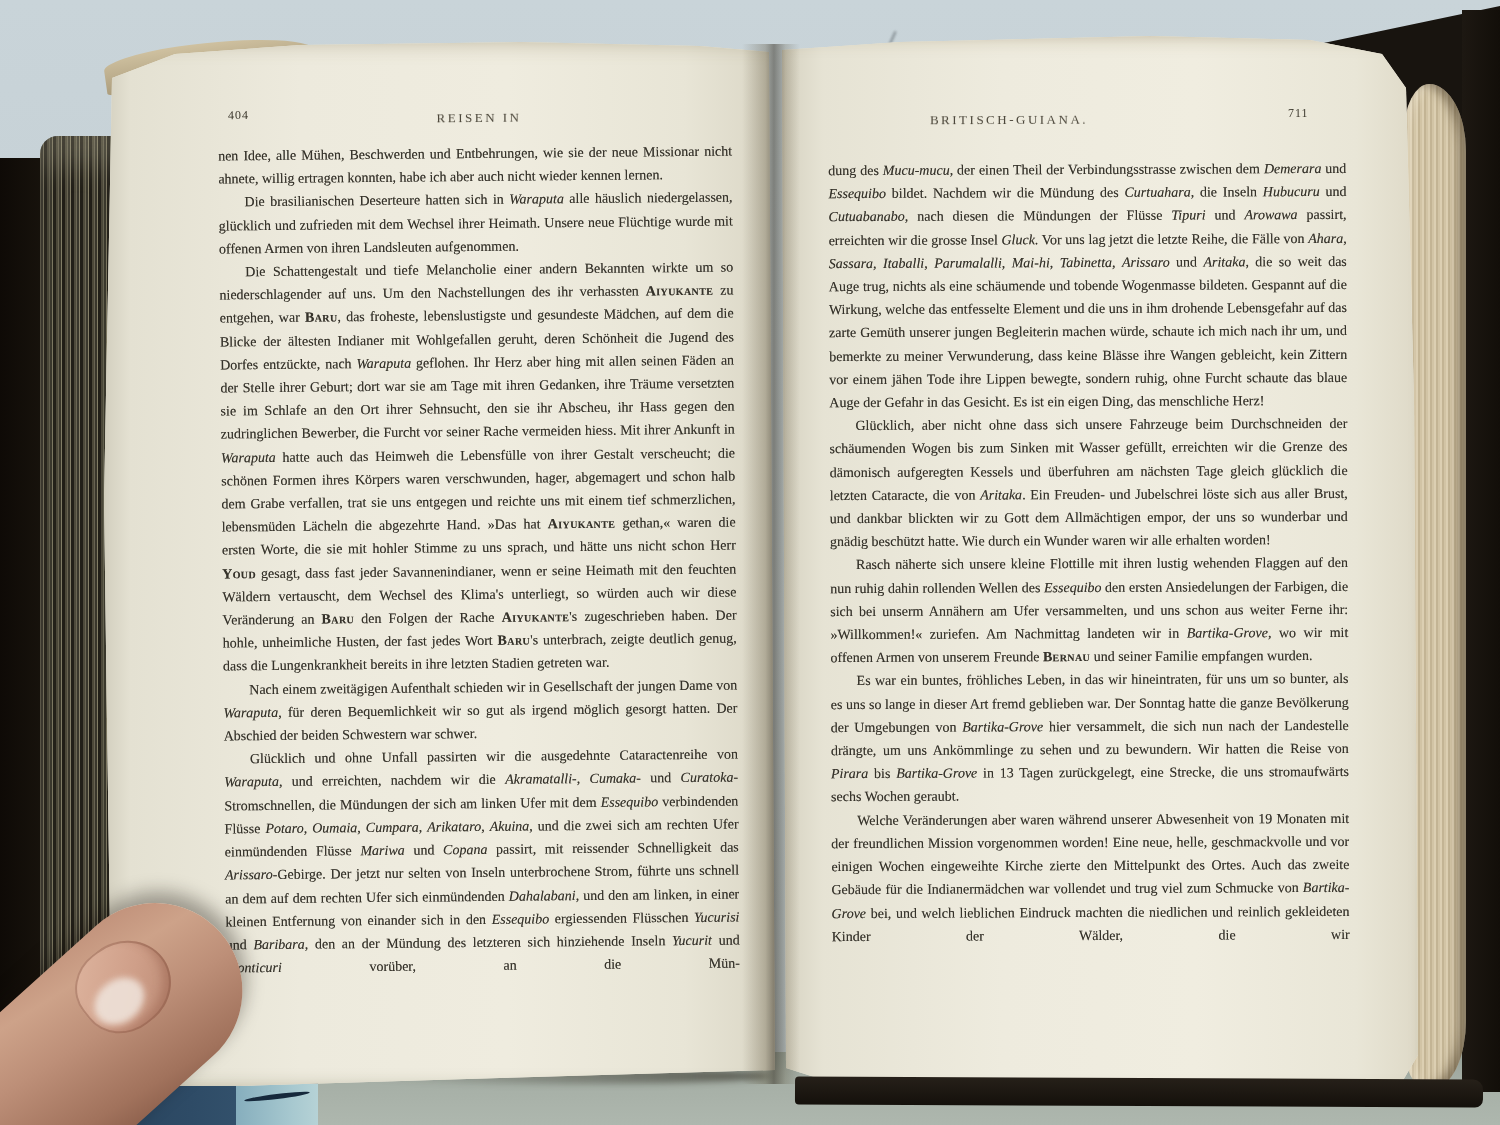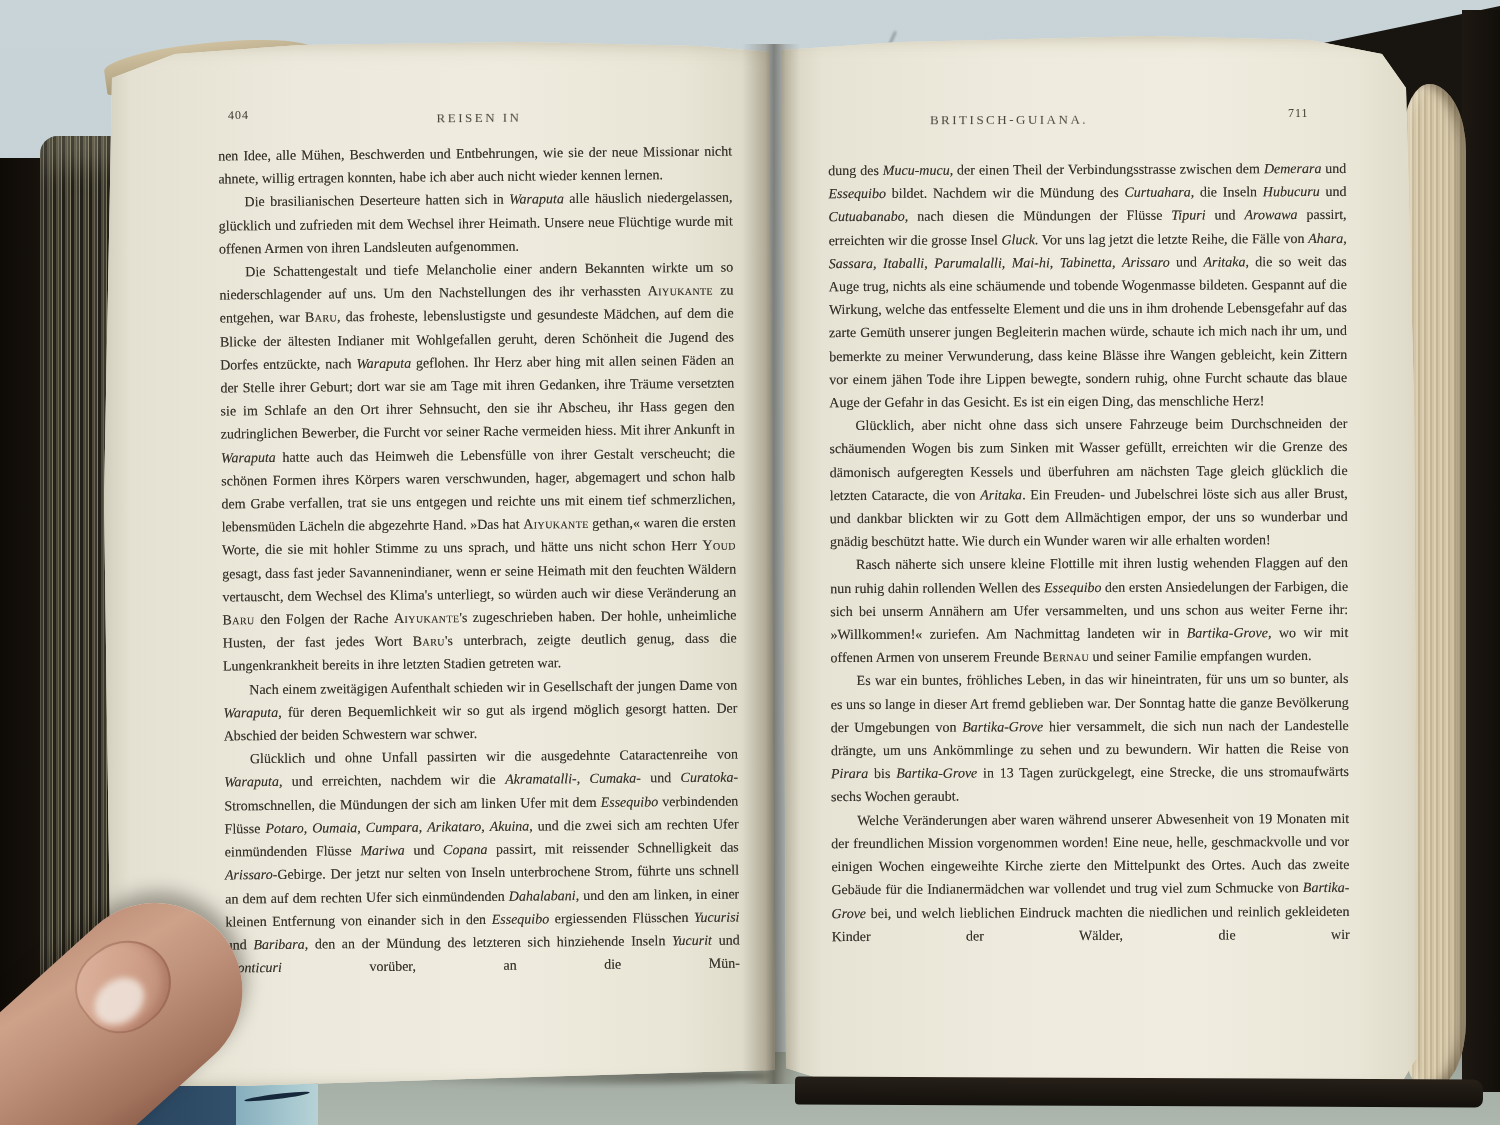--- a/index.html
+++ b/index.html
@@ -61,21 +61,21 @@
         background:linear-gradient(90deg,rgba(30,25,15,0),rgba(30,25,15,.55));
         border-radius:50%;filter:blur(3px);}
 
   
   .txt{color:#35322a;font-size:14px;line-height:23.2px;text-align:justify;z-index:20;
        text-shadow:0 0 .5px rgba(52,49,41,.55);}
   .txt p{margin:0;}
   .txt p.ind{text-indent:26px;}
   .txt p.jlast{text-align-last:justify;}
   .txt .i{font-style:italic;}
-  .txt .sc{font-variant:small-caps;letter-spacing:.4px;}
+  .txt .sc{font-variant:small-caps;letter-spacing:.4px;font-weight:bold;}
   .text-left{left:222px;top:142px;width:514px;transform:rotate(-0.55deg);}
   .text-right{left:830px;top:158px;width:518px;transform:rotate(-0.25deg);}
   .pagenum{font-size:12px;color:#3d392e;letter-spacing:1px;z-index:21;}
   .runhead{font-size:13px;letter-spacing:2.5px;color:#4b463a;z-index:21;filter:blur(.35px);}
   .num-404{left:228px;top:108px;transform:rotate(-0.8deg);}
   .head-left{left:222px;top:110px;width:514px;text-align:center;transform:rotate(-0.5deg);}
   .head-right{left:750px;top:112px;width:518px;text-align:center;transform:rotate(-0.2deg);}
   .num-405{left:1288px;top:106px;transform:rotate(-0.3deg);}
 
   

